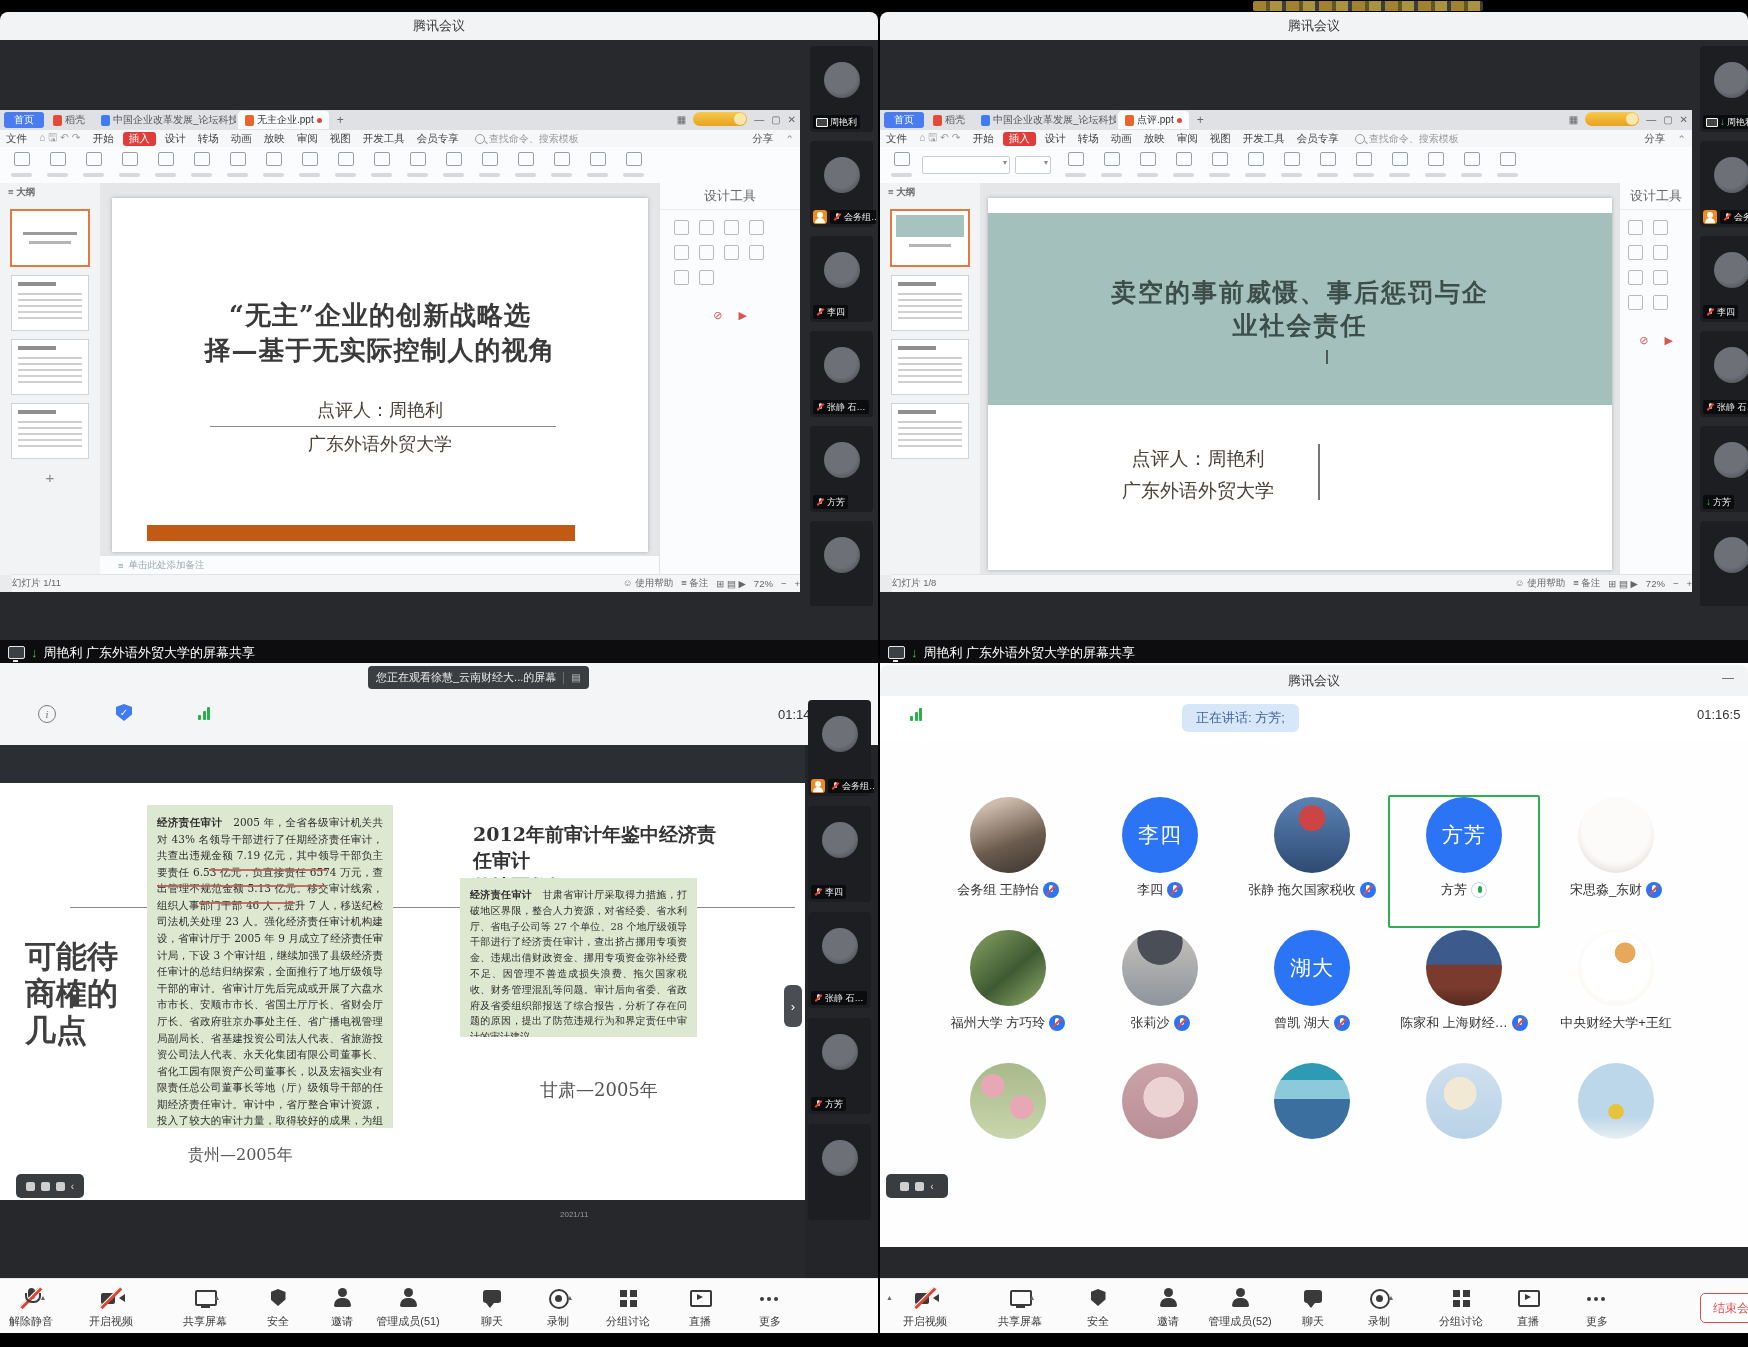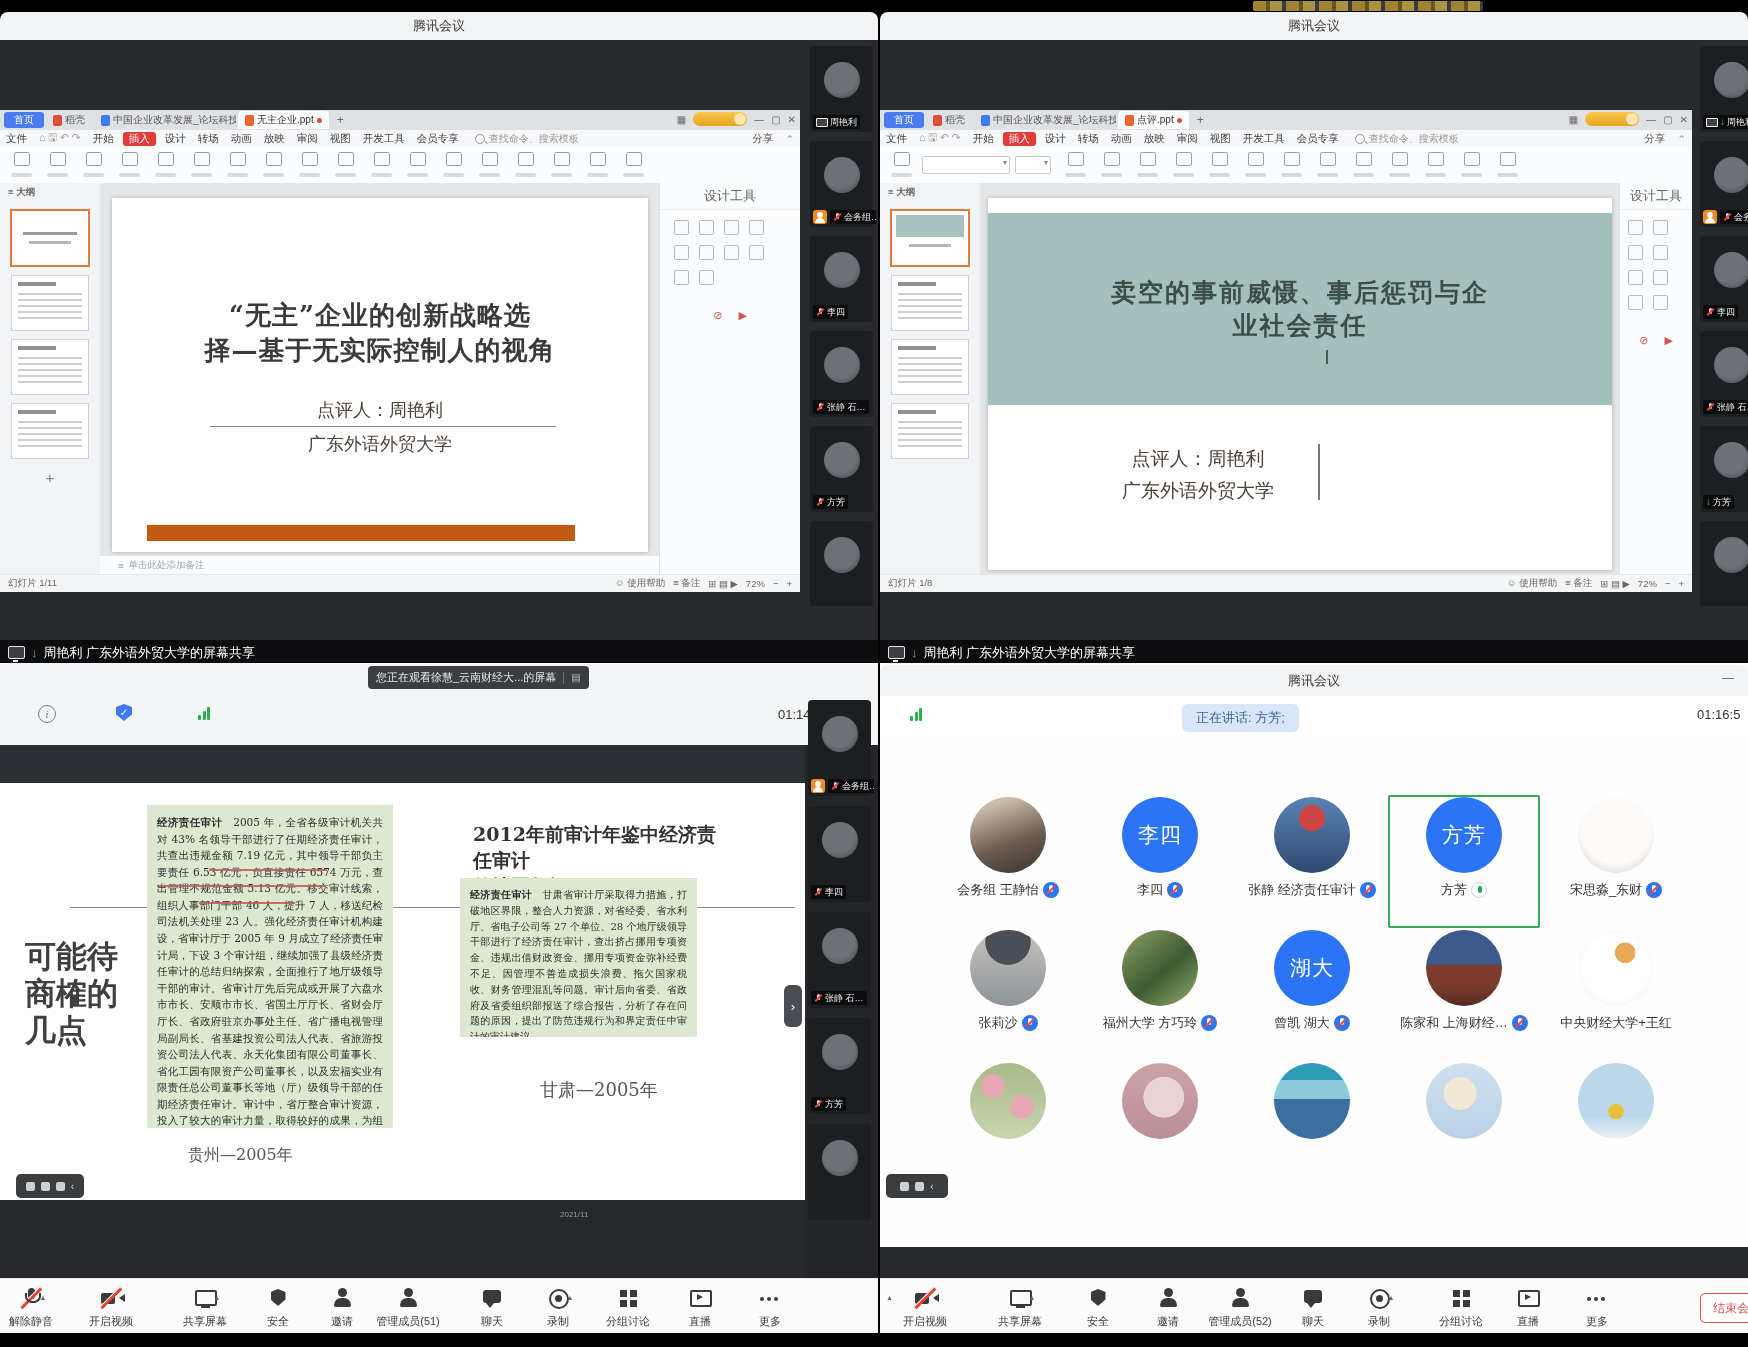--- a/index.html
+++ b/index.html
@@ -76,22 +76,22 @@
   .t-lines::after{content:"";position:absolute;left:8%;top:32%;width:84%;height:28px;
         background:repeating-linear-gradient(#cfcfcf 0 2px,transparent 2px 6px);}
   .t-teal::before{content:"";position:absolute;left:4px;top:4px;right:4px;height:22px;background:#a6c3bf;}
   .t-teal::after{content:"";position:absolute;left:22%;top:62%;width:56%;height:3px;background:#b5b5b5;}
   .plPlus{text-align:center;color:#888;font-size:15px;margin-top:10px;}
   .wpanelR{position:absolute;top:73px;right:0;bottom:17px;background:#fbfcfd;border-left:1px solid #e0e2e4;}
   .prHead{font-size:13px;color:#666;text-align:center;padding:4px 0;border-bottom:1px solid #ececec;}
   .prGrid{display:flex;flex-wrap:wrap;gap:10px;padding:10px 14px;}
   .prCell{width:13px;height:13px;border:1.5px solid #b6babf;border-radius:2px;}
   .prRed{display:flex;gap:16px;justify-content:center;margin-top:14px;color:#d9534f;font-size:11px;}
-  .wstatus{position:absolute;left:0;bottom:0;right:0;height:17px;background:#f4f5f6;border-top:1px solid #e3e4e6;
-           display:flex;align-items:center;font-size:9.5px;color:#666;padding:0 8px;gap:10px;}
+  .wstatus{position:absolute;left:12px;bottom:0;right:0;height:17px;background:#f4f5f6;border-top:1px solid #e3e4e6;
+           display:flex;align-items:center;font-size:9.5px;color:#666;padding:0 0;gap:10px;}
   .wstatus .right{margin-left:auto;display:flex;align-items:center;gap:8px;}
   .slideArea{position:absolute;background:#e4e6e8;}
   .slide{position:absolute;background:#fff;box-shadow:0 0 4px rgba(0,0,0,.25);}
   .notesbar{position:absolute;background:#fbfcfd;border-top:1px solid #e4e4e4;color:#9aa;font-size:9.5px;
             display:flex;align-items:center;padding-left:18px;gap:5px;}
   .serif{font-family:"DejaVu Serif","Liberation Serif",serif;}
   
   .bl-topbar{background:#f4f5f6;}
   .tooltip-pill{background:#3b3e41;color:#e8e8e8;font-size:11px;border-radius:4px;display:flex;align-items:center;
                 gap:7px;padding:0 8px;height:23px;white-space:nowrap;}
@@ -689,21 +689,21 @@
             <div class="pname">
               <span>李四</span>
               <span class="pmic" data-mic="muted"></span>
             </div>
           </div>
         <div class="pcell">
             <div class="pav" data-look="balloon">
               <span class="pav-t"></span>
             </div>
             <div class="pname">
-              <span>张静 经济责任审计</span>
+              <span>张静 拖欠国家税收</span>
               <span class="pmic" data-mic="muted"></span>
             </div>
           </div>
         <div class="pcell" data-speaking="true">
             <div class="pav" data-look="text">
               <span class="pav-t">方芳</span>
             </div>
             <div class="pname">
               <span>方芳</span>
               <span class="pmic" data-mic="on"></span>
@@ -714,30 +714,30 @@
               <span class="pav-t"></span>
             </div>
             <div class="pname">
               <span>宋思淼_东财</span>
               <span class="pmic" data-mic="muted"></span>
             </div>
           </div>
       </div>
       <div class="pgrid-row">
         <div class="pcell">
+            <div class="pav" data-look="plants"></div>
+            <div class="pname">
+              <span>福州大学 方巧玲</span>
+              <span class="pmic" data-mic="muted"></span>
+            </div>
+          </div>
+        <div class="pcell">
             <div class="pav" data-look="baby"></div>
             <div class="pname">
               <span>张莉沙</span>
-              <span class="pmic" data-mic="muted"></span>
-            </div>
-          </div>
-        <div class="pcell">
-            <div class="pav" data-look="plants"></div>
-            <div class="pname">
-              <span>福州大学 方巧玲</span>
               <span class="pmic" data-mic="muted"></span>
             </div>
           </div>
         <div class="pcell">
             <div class="pav" data-look="text">
               <span class="pav-t">湖大</span>
             </div>
             <div class="pname">
               <span>曾凯 湖大</span>
               <span class="pmic" data-mic="muted"></span>

